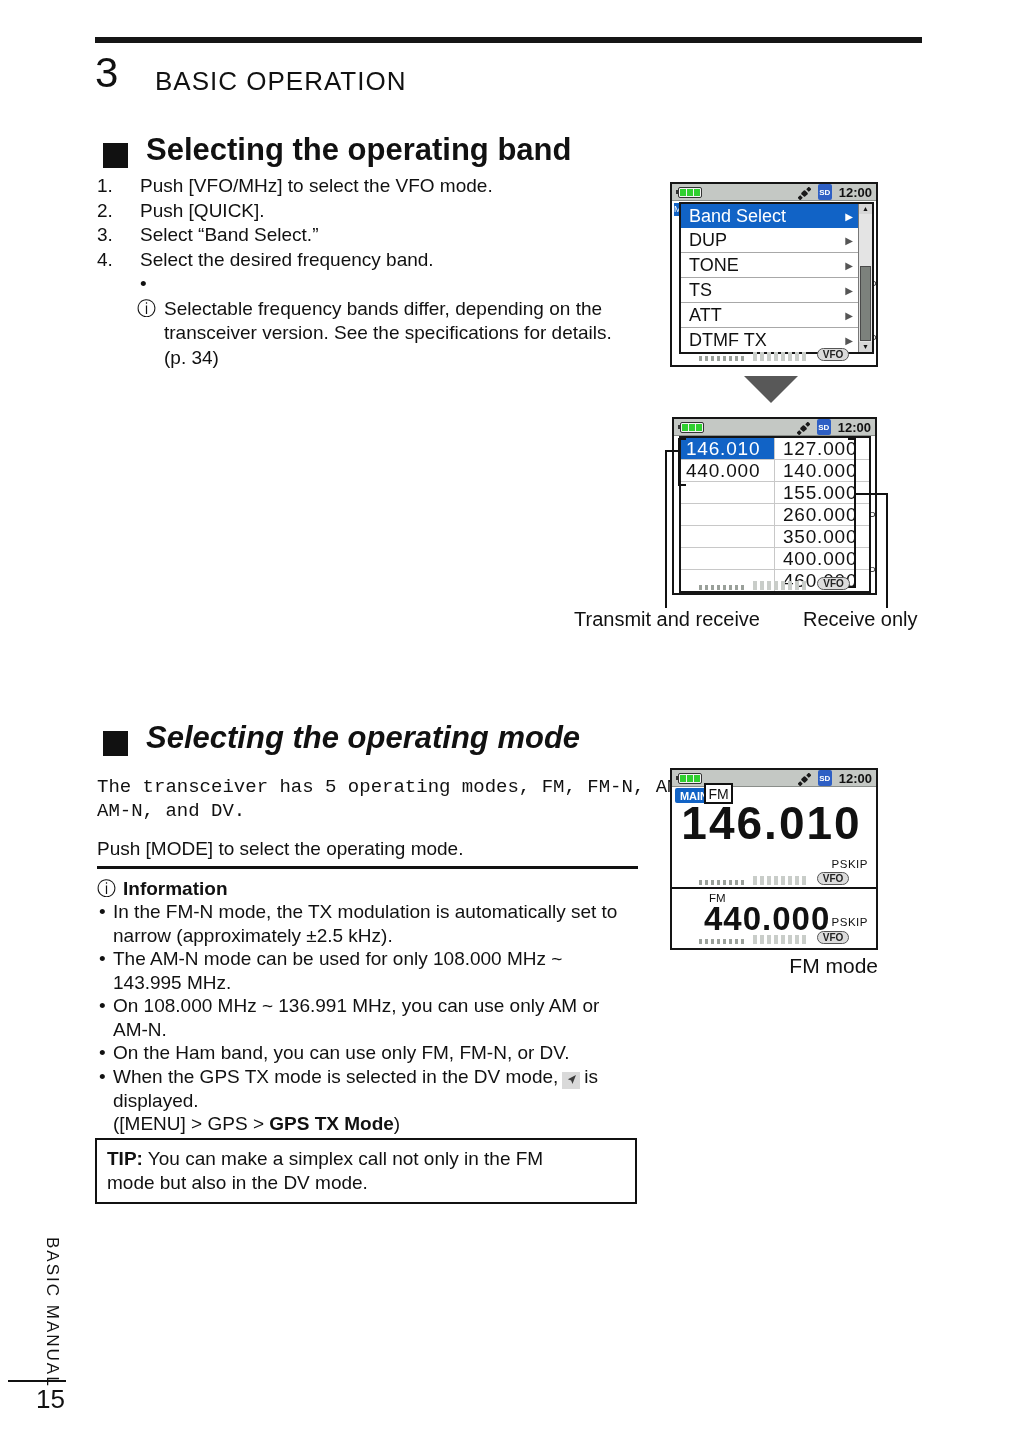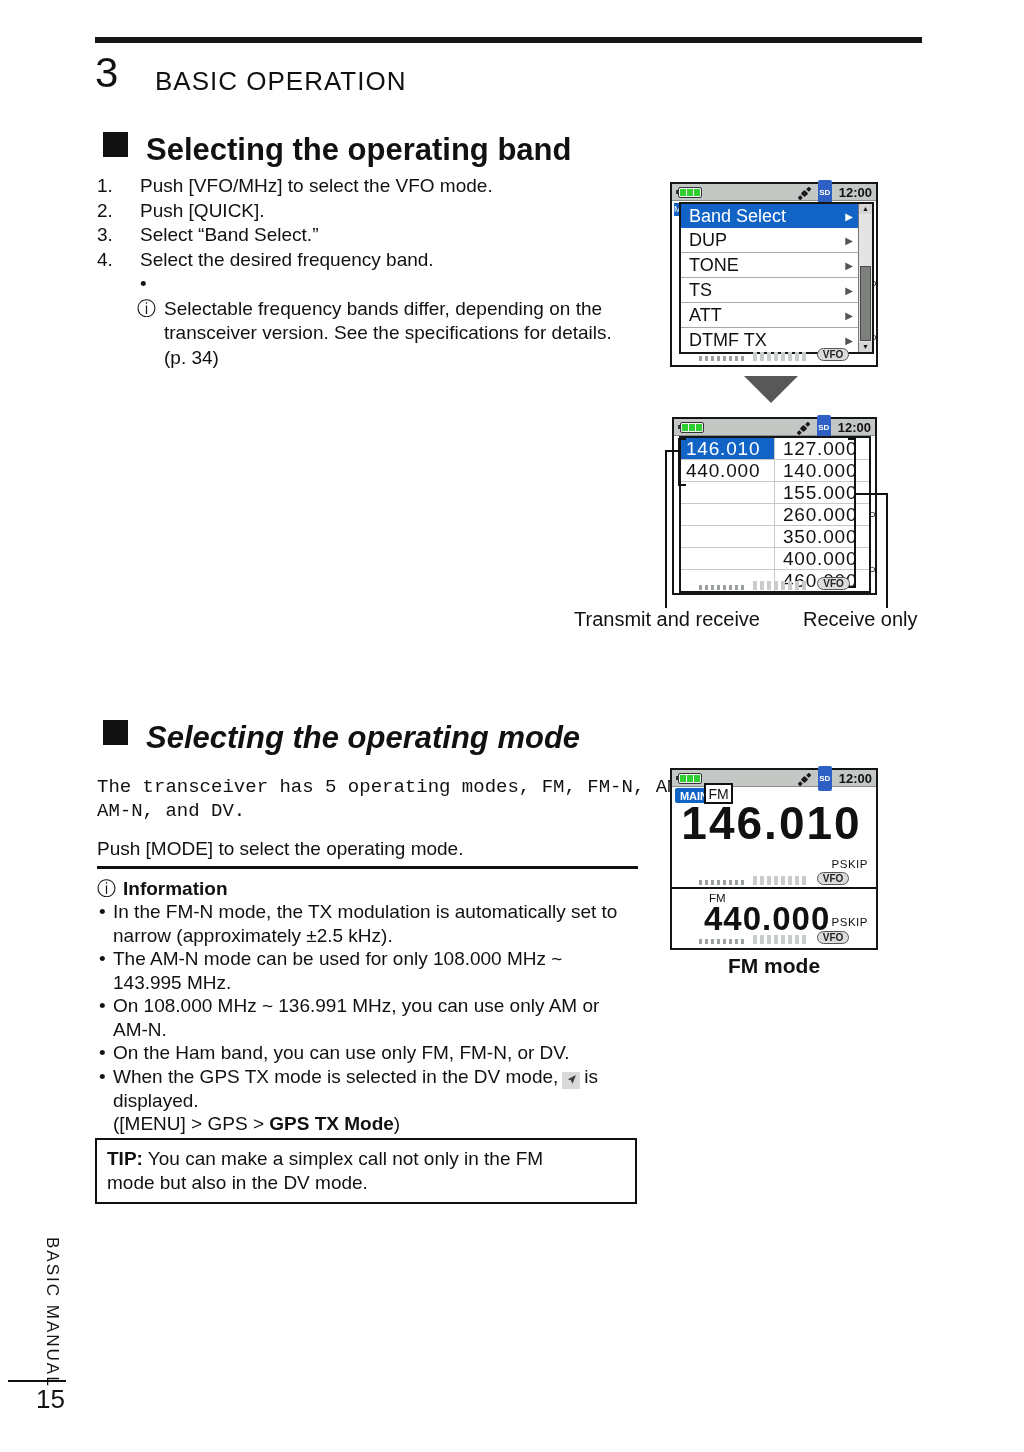--- a/index.html
+++ b/index.html
@@ -5,21 +5,21 @@
   html,body{margin:0;padding:0;background:#fff;}
   .page{position:relative;width:1024px;height:1452px;background:#ffffff;overflow:hidden;
         font-family:"Liberation Sans", sans-serif;color:#111;}
 
   
   .toprule{position:absolute;left:95px;top:37px;width:827px;height:6px;background:#151515;}
   .chapnum{position:absolute;left:95px;top:52px;font-size:42px;line-height:1;}
   .chaptitle{position:absolute;left:155px;top:66px;font-size:26px;letter-spacing:1px;}
 
   
-  .sechead{position:absolute;left:95px;display:flex;align-items:flex-start;gap:18px;padding-left:8px;}
+  .sechead{position:absolute;left:95px;display:flex;align-items:flex-end;gap:18px;padding-left:8px;}
   .sechead .sq{width:25px;height:25px;background:#111;flex:none;}
   .sechead .t{font-size:31px;font-weight:bold;}
   #band-head{top:132px;}
   #mode-head{top:720px;font-style:italic;}
 
   
   .steps{position:absolute;left:97px;top:174px;width:568px;font-size:19px;line-height:24.5px;}
   .step{display:flex;}
   .step .n{width:43px;flex:none;}
   .subbul{display:flex;padding-left:43px;}
@@ -47,21 +47,21 @@
 
   
   .lcd{position:absolute;background:#fff;border:2px solid #151515;box-sizing:border-box;}
   .statusbar{position:absolute;left:0;right:0;top:0;height:17px;background:#c4c8c4;
              border-bottom:1px solid #8a8e8a;display:flex;align-items:center;padding:0 4px;box-sizing:border-box;}
   .battery{width:24px;height:11px;border:1px solid #333;border-radius:2px;background:#f2f2f2;
            display:flex;gap:1px;padding:1px;position:relative;margin-left:2px;box-sizing:border-box;}
   .battery::before{content:"";position:absolute;left:-3px;top:2.5px;width:2px;height:4px;background:#333;}
   .battery .cell{flex:1;background:#2fcf2f;}
   .sat{margin-left:auto;width:13px;height:13px;}
-  .sdicon{width:14px;height:25px;background:#2e5fc4;border-radius:2px;color:#fff;font-size:8px;
+  .sdicon{width:14px;height:16px;background:#2e5fc4;border-radius:2px;color:#fff;font-size:8px;
           font-weight:bold;display:flex;align-items:center;justify-content:center;margin:0 7px;}
   .clock{font-size:13px;font-weight:bold;}
   .meterrow{position:absolute;left:0;right:0;display:flex;align-items:flex-end;justify-content:center;gap:8px;}
   .m-sm{width:46px;height:5px;background:repeating-linear-gradient(90deg,#9aa09a 0 3.5px,rgba(0,0,0,0) 3.5px 6px);}
   .m-lg{width:56px;height:9px;background:repeating-linear-gradient(90deg,#c9cdc9 0 4px,rgba(0,0,0,0) 4px 7px);}
   .vfo{border:1.5px solid #555;border-radius:8px;background:#dcdcdc;font-size:10px;font-weight:bold;
        padding:0 5px;line-height:11px;color:#222;}
   .fragM{position:absolute;left:2px;top:19px;width:6px;height:13px;background:#1163c6;color:#fff;
          font-size:9px;line-height:13px;overflow:hidden;}
   .fragP{position:absolute;font-size:10px;color:#444;}
@@ -120,21 +120,21 @@
            display:flex;align-items:center;justify-content:center;font-size:14px;box-sizing:border-box;}
   .mainfreq{position:absolute;left:5px;right:10px;top:30px;text-align:center;font-size:46px;
             font-weight:bold;letter-spacing:2px;line-height:1;}
   .mainpskip{position:absolute;right:8px;top:88px;font-size:11.5px;letter-spacing:0.5px;}
   .fmmeter1{top:102px;}
   .fmdivider{position:absolute;left:0;right:0;top:117px;height:2px;background:#111;}
   .submode{position:absolute;left:37px;top:122px;font-size:11.5px;}
   .subfreq{position:absolute;left:32px;top:132px;font-size:33px;font-weight:bold;letter-spacing:1px;line-height:1;}
   .subpskip{position:absolute;right:8px;top:146px;font-size:11.5px;letter-spacing:0.5px;}
   .fmmeter2{bottom:4px;}
-  .fmcaption{position:absolute;left:670px;top:954px;width:208px;text-align:center;font-size:21px;font-weight:bold;}
+  .fmcaption{position:absolute;left:670px;top:954px;width:208px;text-align:right;font-size:21px;}
 
   
   .sidetext{position:absolute;left:42px;top:1237px;writing-mode:vertical-rl;font-size:17px;letter-spacing:2px;}
   .pgline{position:absolute;left:8px;top:1380px;width:58px;height:2px;background:#111;}
   .pgnum{position:absolute;left:36px;top:1384px;font-size:26px;}
 </style>
 </head>
 <body>
 
 <div class="page">

